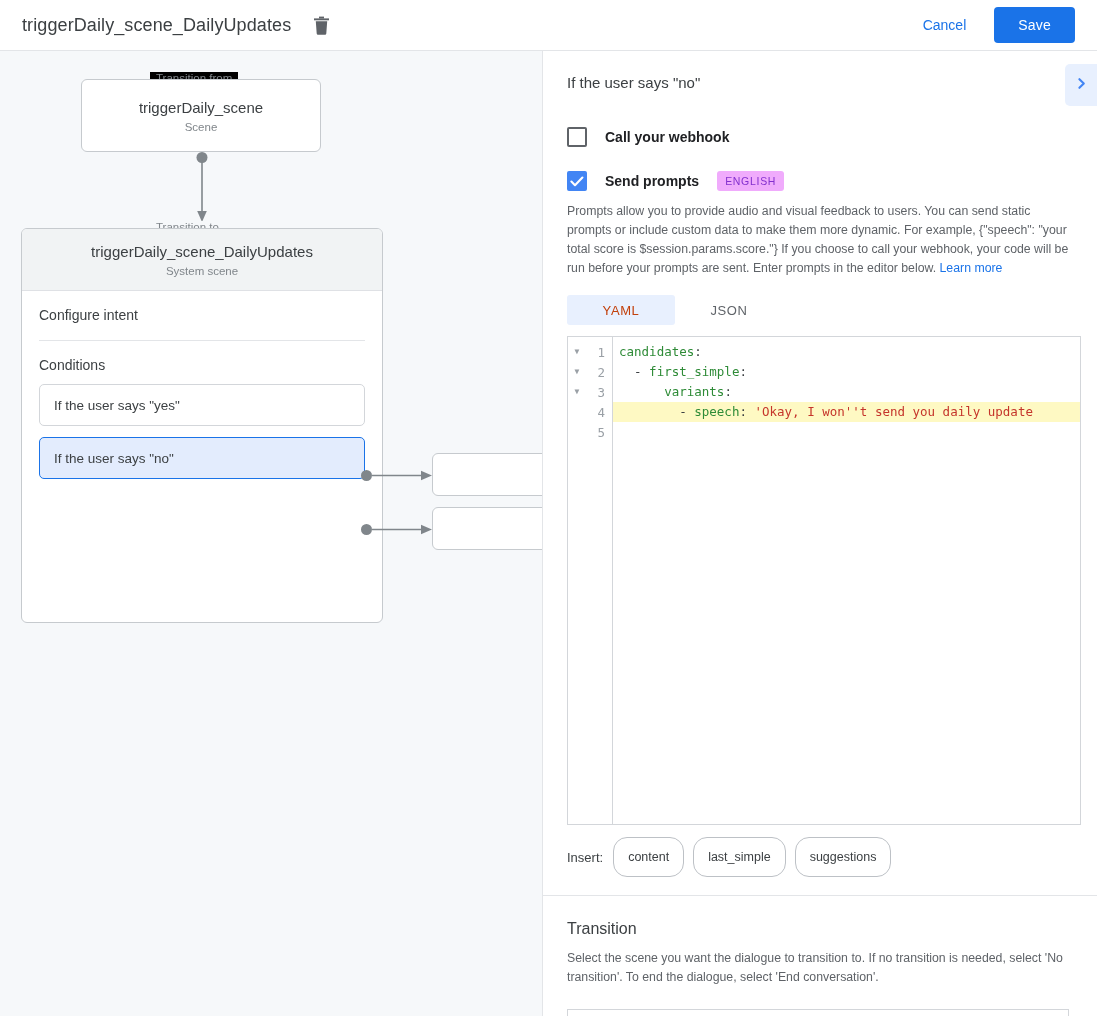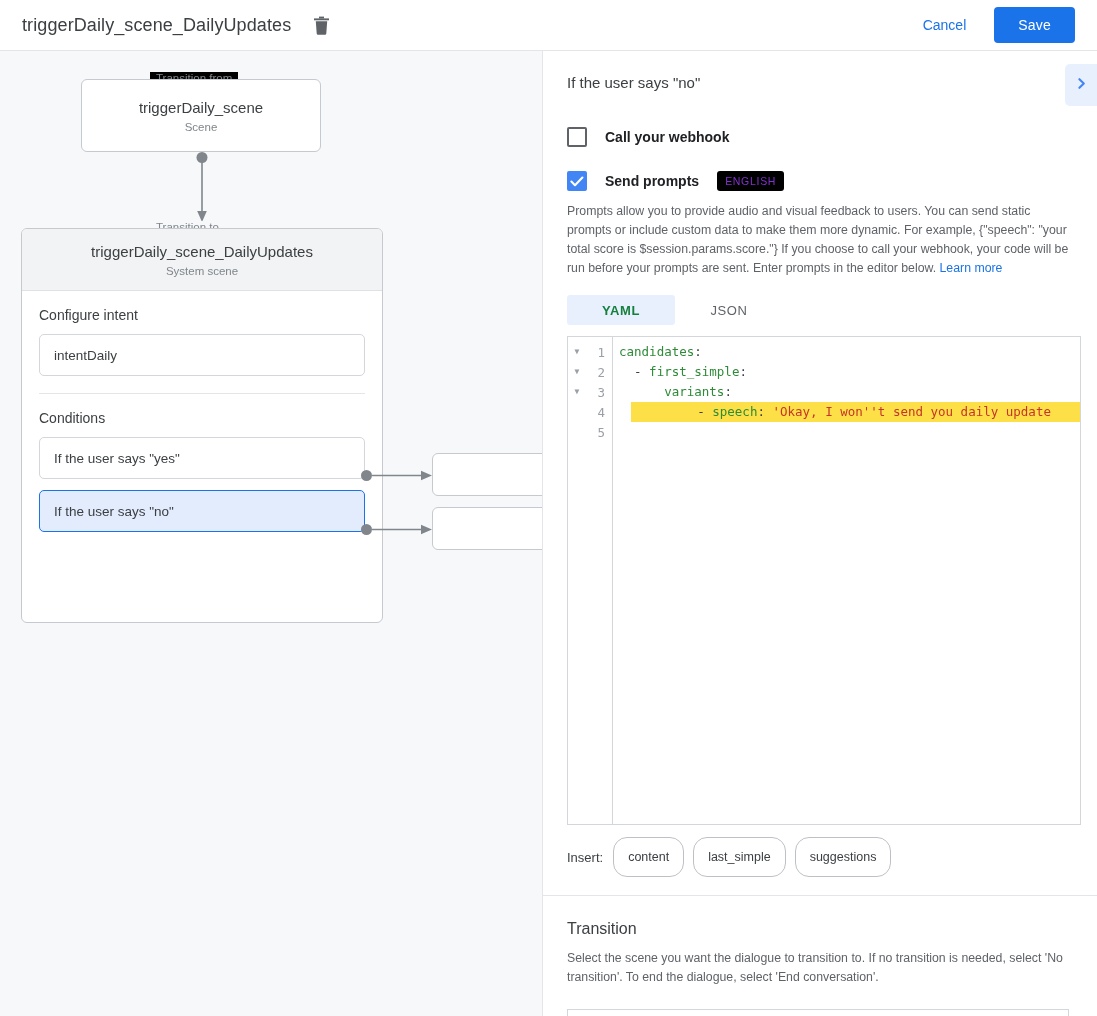--- a/index.html
+++ b/index.html
@@ -182,41 +182,41 @@
   .cbox.checked {
     background: #4285f4; border-color: #4285f4;
     display: flex; align-items: center; justify-content: center;
   }
   .checklabel {
     margin-left: 18px;
     font-size: 14px; font-weight: 700; color: #202124;
   }
   .lang-badge {
     margin-left: 18px;
-    background: #000000; color: #8430ce;
+    background: #f0abfc; color: #8430ce;
     font-size: 10.5px; font-weight: 500; letter-spacing: .7px;
     padding: 4px 8px; border-radius: 3px;
   }
 
   #prompt-desc {
     margin-top: 11px;
     font-size: 12.3px; line-height: 1.55; color: #5f6368;
     max-width: 510px;
   }
   #prompt-desc a { color: #1a73e8; text-decoration: none; }
 
   #tabs { display: flex; margin-top: 17px; }
   .tab {
     width: 108px; height: 30px;
     display: flex; align-items: center; justify-content: center;
     font-size: 13px; font-weight: 500; letter-spacing: .6px;
     color: #5f6368; cursor: pointer;
     border-radius: 3px;
   }
-  .tab.active { background: #e8f0fe; color: #15803d; font-weight: bold; }
+  .tab.active { background: #e8f0fe; color: #c2410c; }
 
   #editor {
     position: relative;
     margin-top: 11px;
     width: 514px; height: 489px;
     border: 1px solid #d3d6da;
     background: #ffffff;
     display: flex;
     overflow: hidden;
     font-family: "DejaVu Sans Mono", "Liberation Mono", monospace;
@@ -243,21 +243,21 @@
     flex: 1; padding-top: 5px; position: relative;
     overflow: hidden;
   }
   .cline {
     height: 20px; line-height: 20px;
     font-size: 12.5px;
     white-space: pre;
     padding-left: 6px;
     color: #3c4043;
   }
-  .cline.hl { background: #fde047; margin-left: 18px; }
+  .cline.hl { background: #fef9c3; }
   .k { color: #2e8b37; }
   .s { color: #c5352b; }
   .p { color: #3c4043; }
 
   #insert-row {
     display: flex; align-items: center; gap: 9px;
     margin-top: 12px;
   }
   #insert-label { font-size: 13px; color: #3c4043; margin-right: 1px; }
   .chip {
@@ -333,21 +333,20 @@
   <div class="card-legend" style="left:150px; top:170px; background:#f6f8fa;text-align:right;">Transition to</div>
   <div id="node-to-wrap">
 
     <div id="node-to-head">
       <div class="n-title">triggerDaily_scene_DailyUpdates</div>
       <div class="n-sub">System scene</div>
     </div>
 
     <div class="section">
       <div class="section-title">Configure intent</div>
-      <div class="pill">intentDaily</div>
       <div class="divider-h"></div>
     </div>
 
     <div class="section">
       <div class="section-title">Conditions</div>
       <div class="pill">If the user says "yes"</div>
       <div class="pill selected">If the user says "no"</div>
     </div>
   </div>
 

